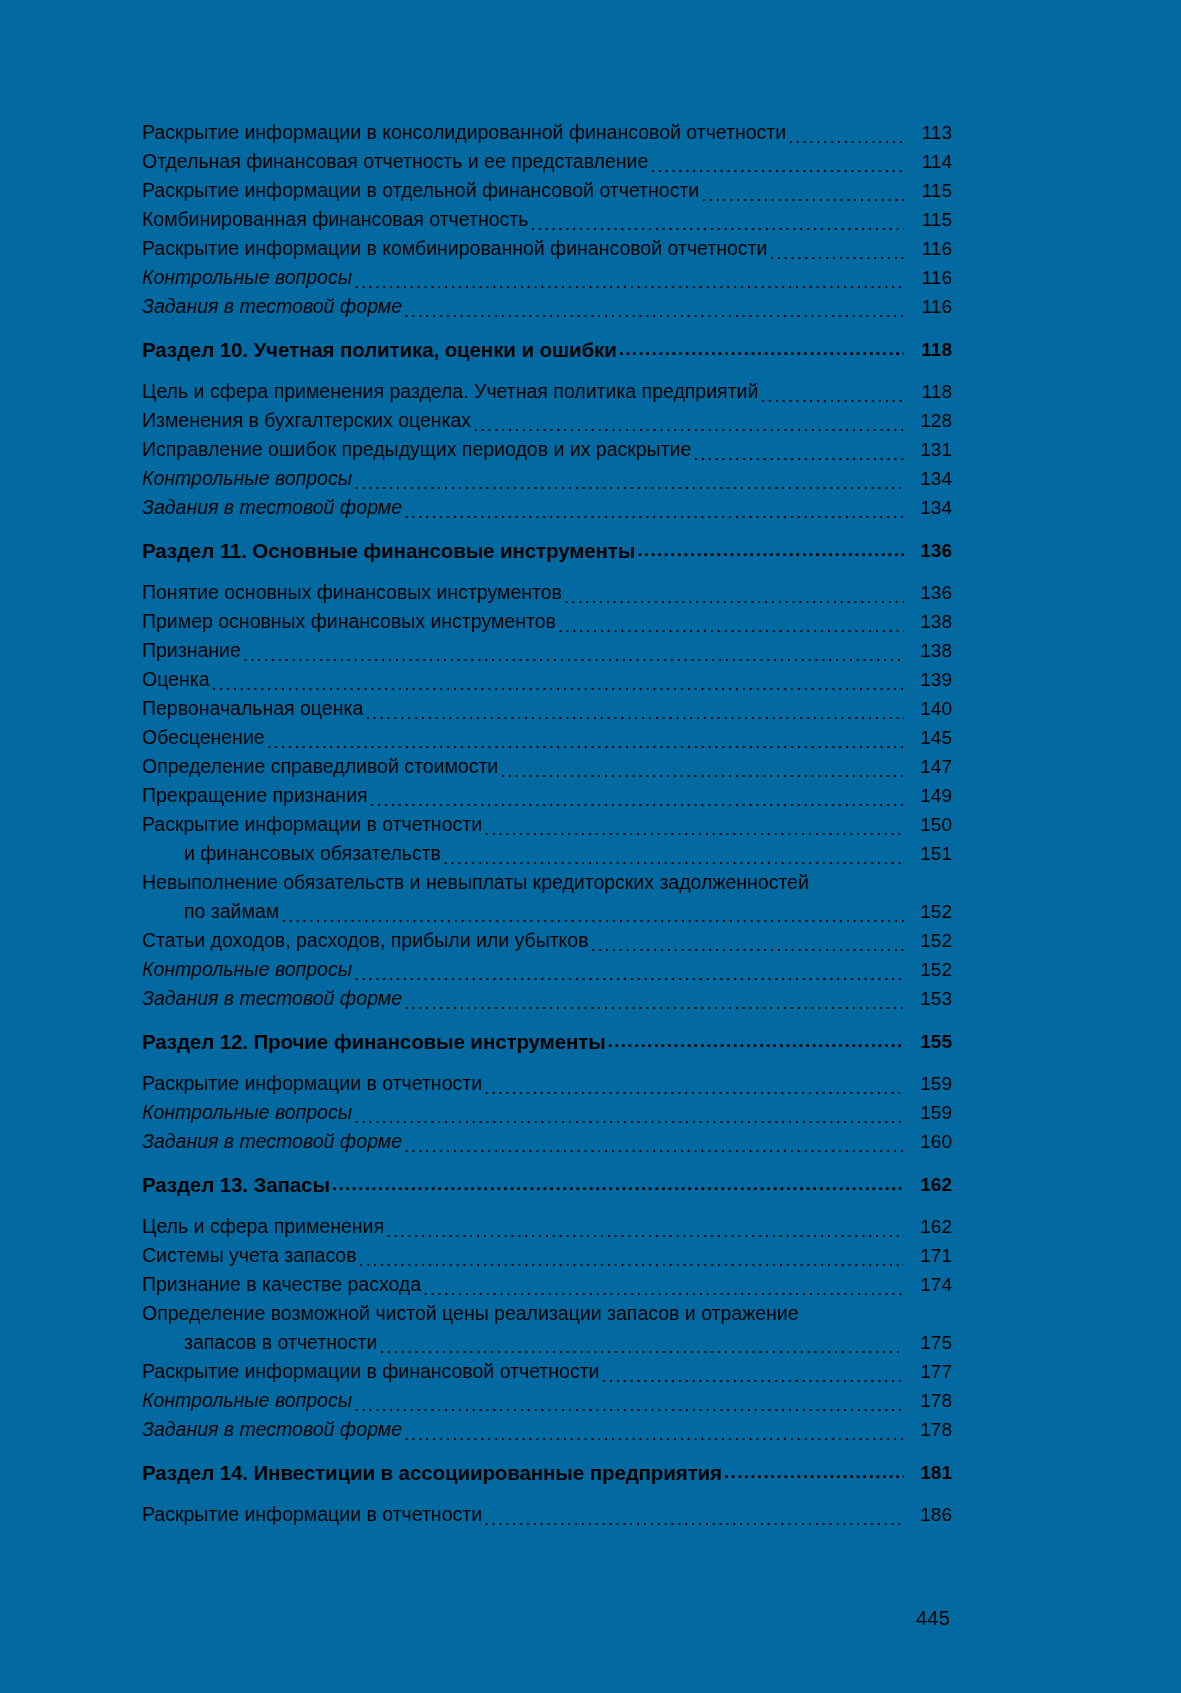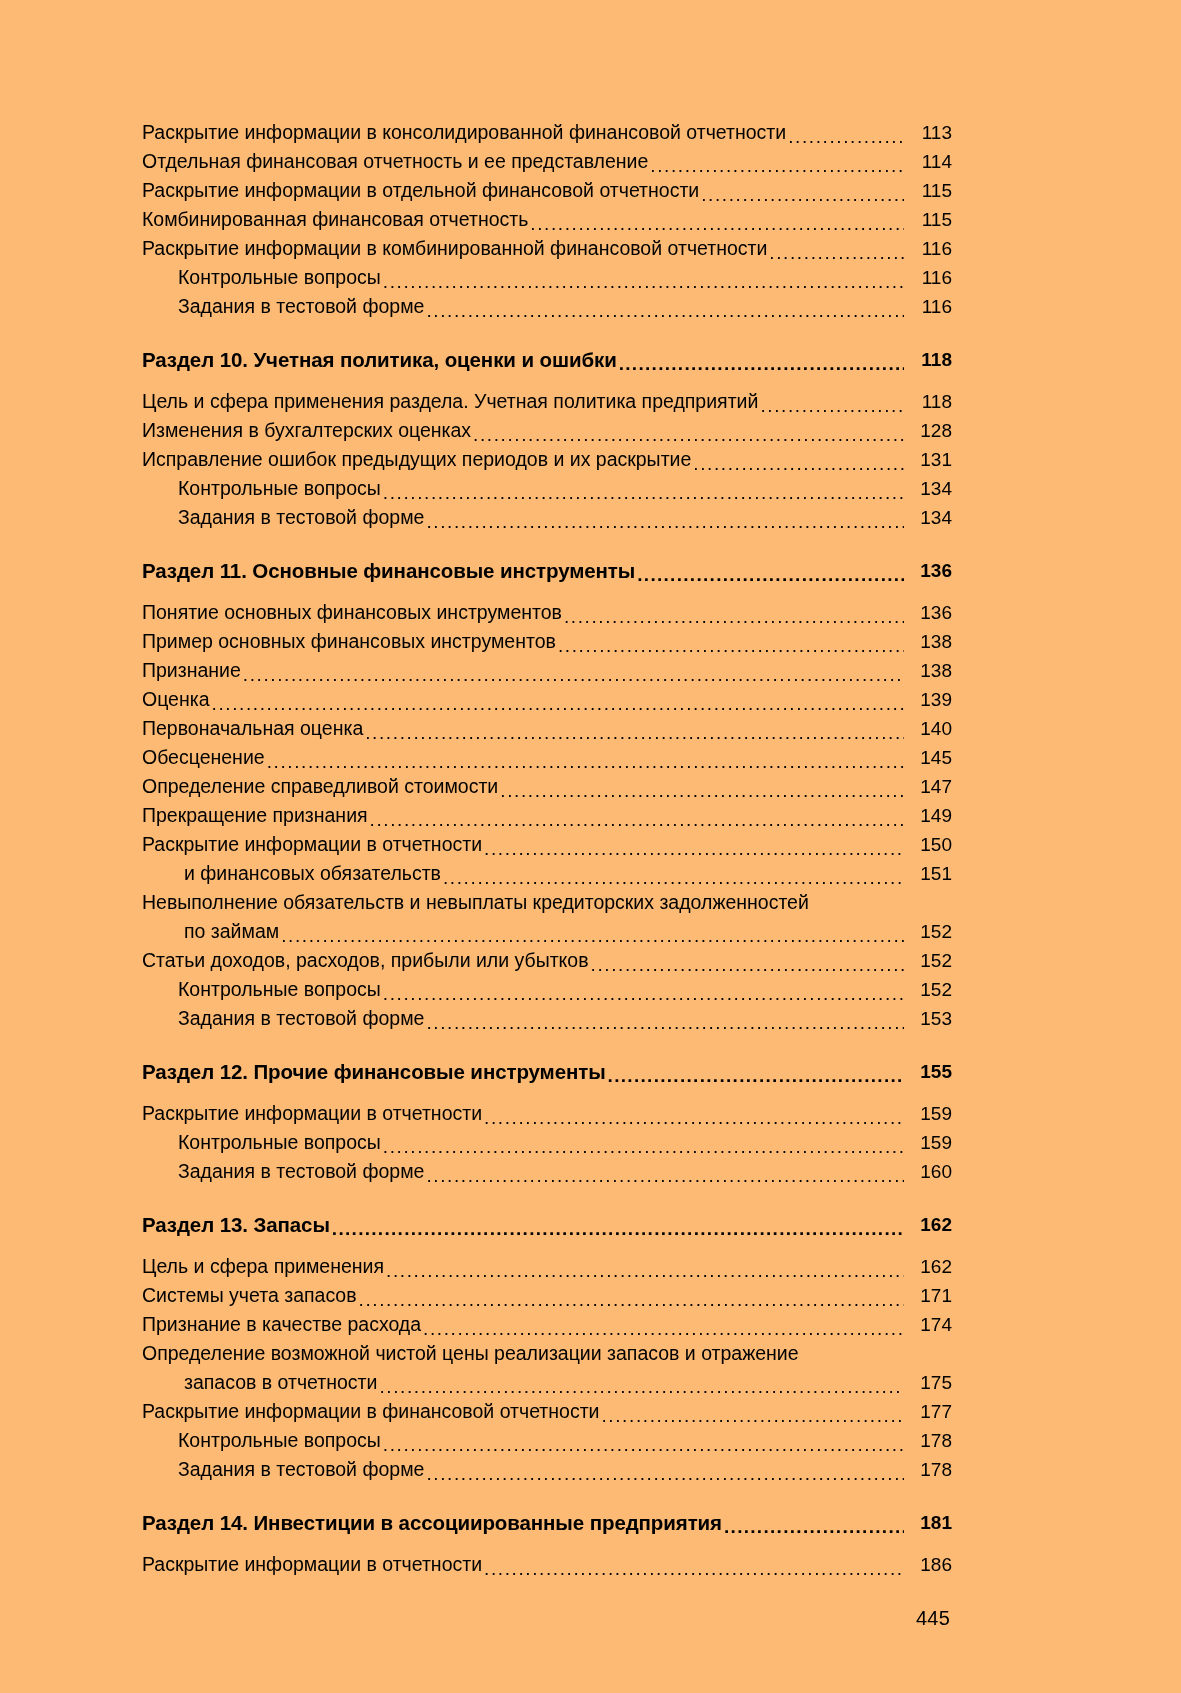--- a/index.html
+++ b/index.html
@@ -15,21 +15,21 @@
     position: relative;
     overflow: hidden;
   }
 
   .page {
     position: absolute;
     left: 0;
     top: 0;
     width: 1181px;
     height: 1693px;
-    background: #fdba74;
+    background: #0369a1;
   }
 
   .toc {
     position: absolute;
     left: 142px;
     top: 118px;
     width: 810px;
   }
 
   
@@ -78,30 +78,31 @@
     font-size: 19px;
   }
 
   
   .row.cont .label {
     padding-left: 42px;
   }
 
   
   .italic .label {
-    margin-left: 36px;
+    font-style: italic;
   }
 
   
   .heading {
     font-weight: bold;
     font-size: 20.5px;
     line-height: 30px;
-    margin-top: 24px;
+    margin-top: 14px;
     margin-bottom: 12px;
+    align-items: center;
   }
   .heading .label {
     font-weight: bold;
     letter-spacing: -0.1px;
   }
   .heading .pageno {
     font-weight: bold;
   }
   .heading .leader {
     font-weight: bold;

